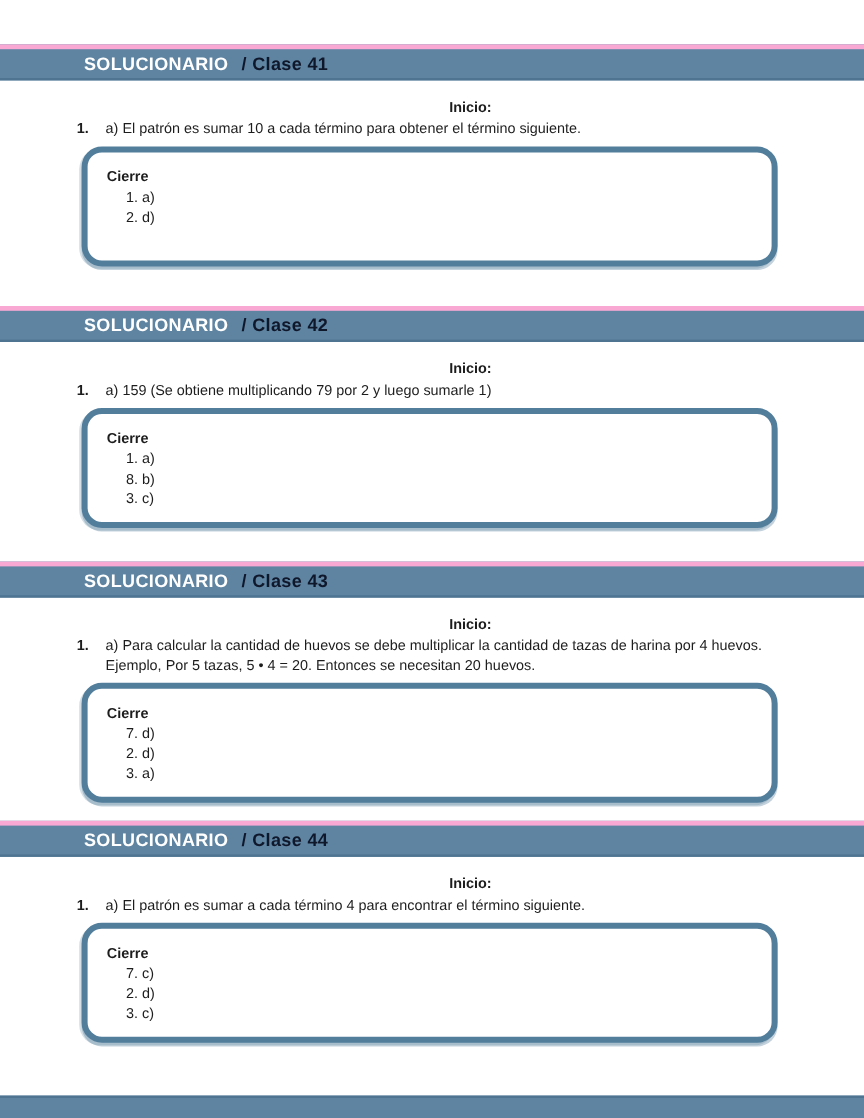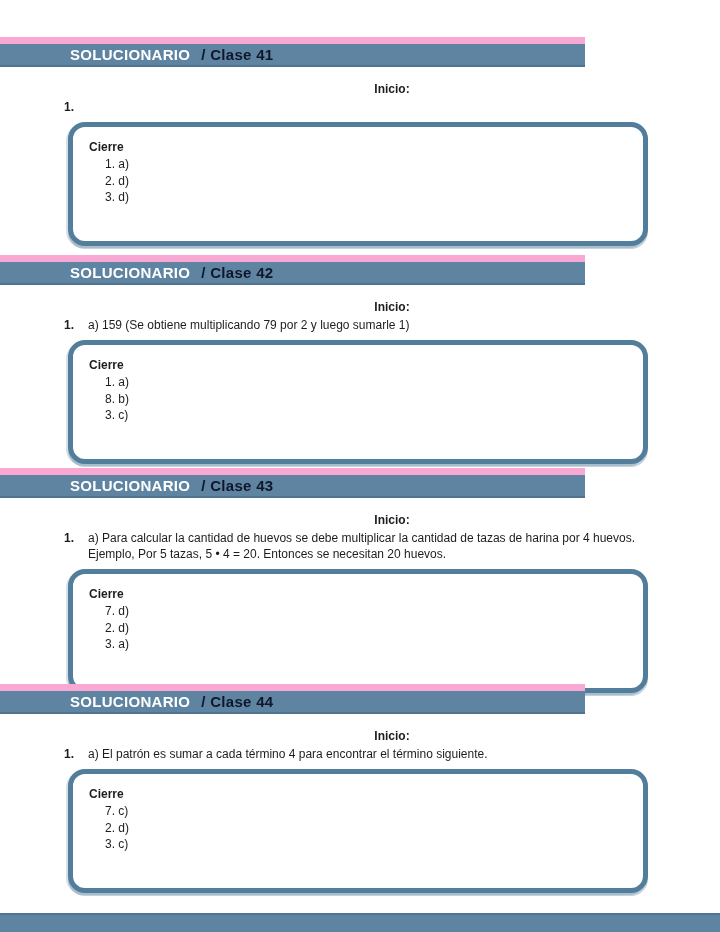--- a/index.html
+++ b/index.html
@@ -9,24 +9,24 @@
     height: 932px;
     background: #ffffff;
     overflow: hidden;
     font-family: "Liberation Sans", sans-serif;
     color: #1d1d1d;
     margin: 0 auto;
   }
   .sec { position: absolute; left: 0; width: 720px; }
   .bar {
     box-sizing: border-box;
-    width: 585px;
+    width: 720px;
     height: 30px;
     background: #5e84a2;
-    border-top: 7px solid #f9a8d4;
+    border-top: 4px solid #f9a8d4;
     border-bottom: 2px solid #4e7492;
     display: flex;
     align-items: center;
     padding-left: 70px;
   }
   .bar .brand {
     color: #ffffff;
     font-weight: bold;
     font-size: 15px;
     letter-spacing: 0.3px;
@@ -51,21 +51,21 @@
     font-size: 12px;
     line-height: 16px;
   }
   .item .num { font-weight: bold; width: 24px; flex: 0 0 24px; }
   .item .txt { max-width: 566px; }
   .item .line { display: block; }
   .cierre {
     box-sizing: border-box;
     margin: 7px 0 0 4px;
     width: 580px;
-    height: 124px;
+    height: 100px;
     background: #ffffff;
     border: 5px solid #527e9c;
     border-radius: 17px;
     box-shadow: 0 3px 0 rgba(82, 126, 156, 0.35), -2px 2px 0 rgba(82, 126, 156, 0.25);
     padding: 11px 0 0 16px;
   }
   .cierre-label {
     font-weight: bold;
     font-size: 12px;
     line-height: 18px;
@@ -93,26 +93,28 @@
 
   <section class="sec" style="top:37px">
     <div class="bar">
       <span class="brand">SOLUCIONARIO</span>
       <span class="clase">/ Clase 41</span>
     </div>
     <div class="content">
       <div class="inicio">Inicio:</div>
       <div class="item">
         <span class="num">1.</span>
+        <span class="txt">
+          <span class="line">a) El patrón es sumar 10 a cada término para obtener el término siguiente.</span>
+        </span>
       </div>
       <div class="cierre">
         <div class="cierre-label">Cierre</div>
         <div class="cierre-item">1. a)</div>
         <div class="cierre-item">2. d)</div>
-        <div class="cierre-item">3. d)</div>
       </div>
     </div>
   </section>
 
   <section class="sec" style="top:255px">
     <div class="bar">
       <span class="brand">SOLUCIONARIO</span>
       <span class="clase">/ Clase 42</span>
     </div>
     <div class="content">

